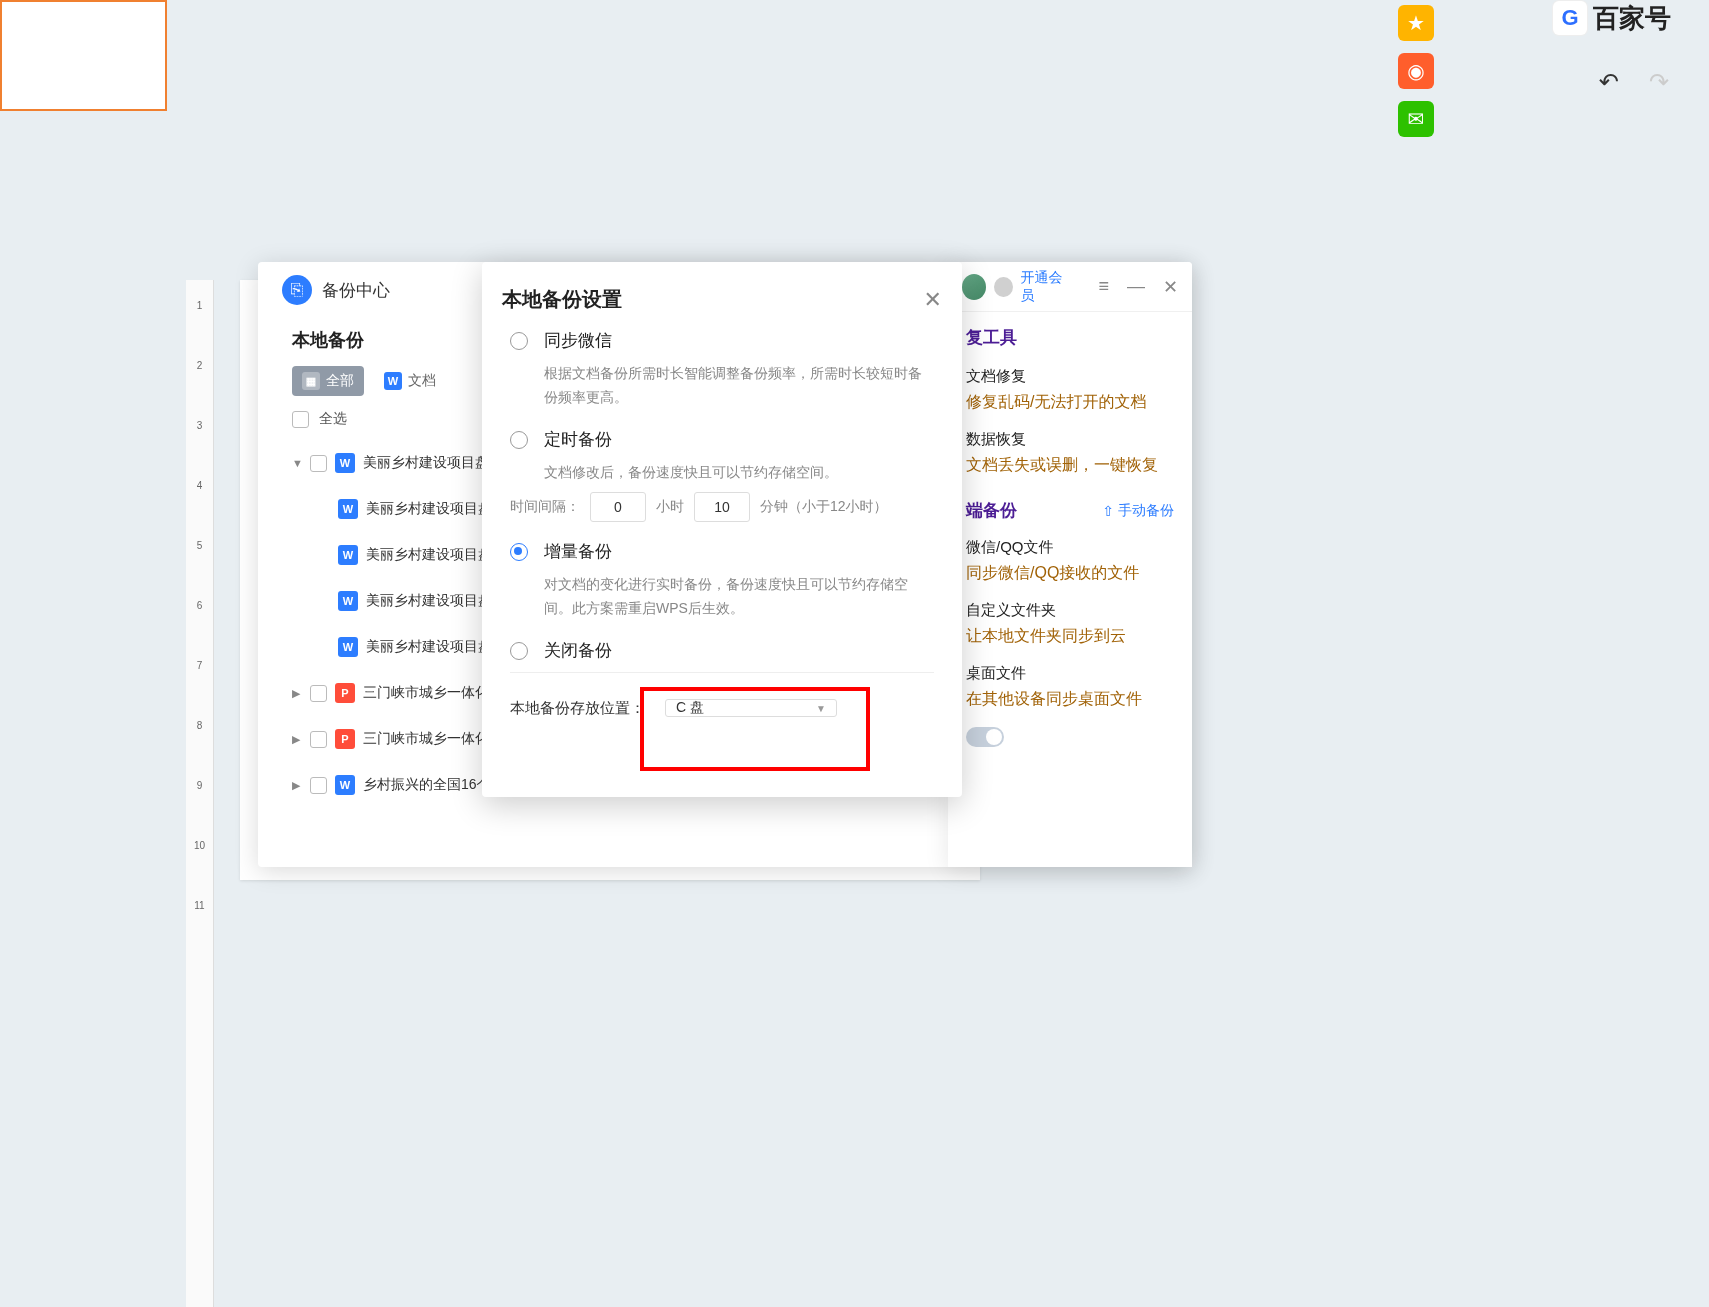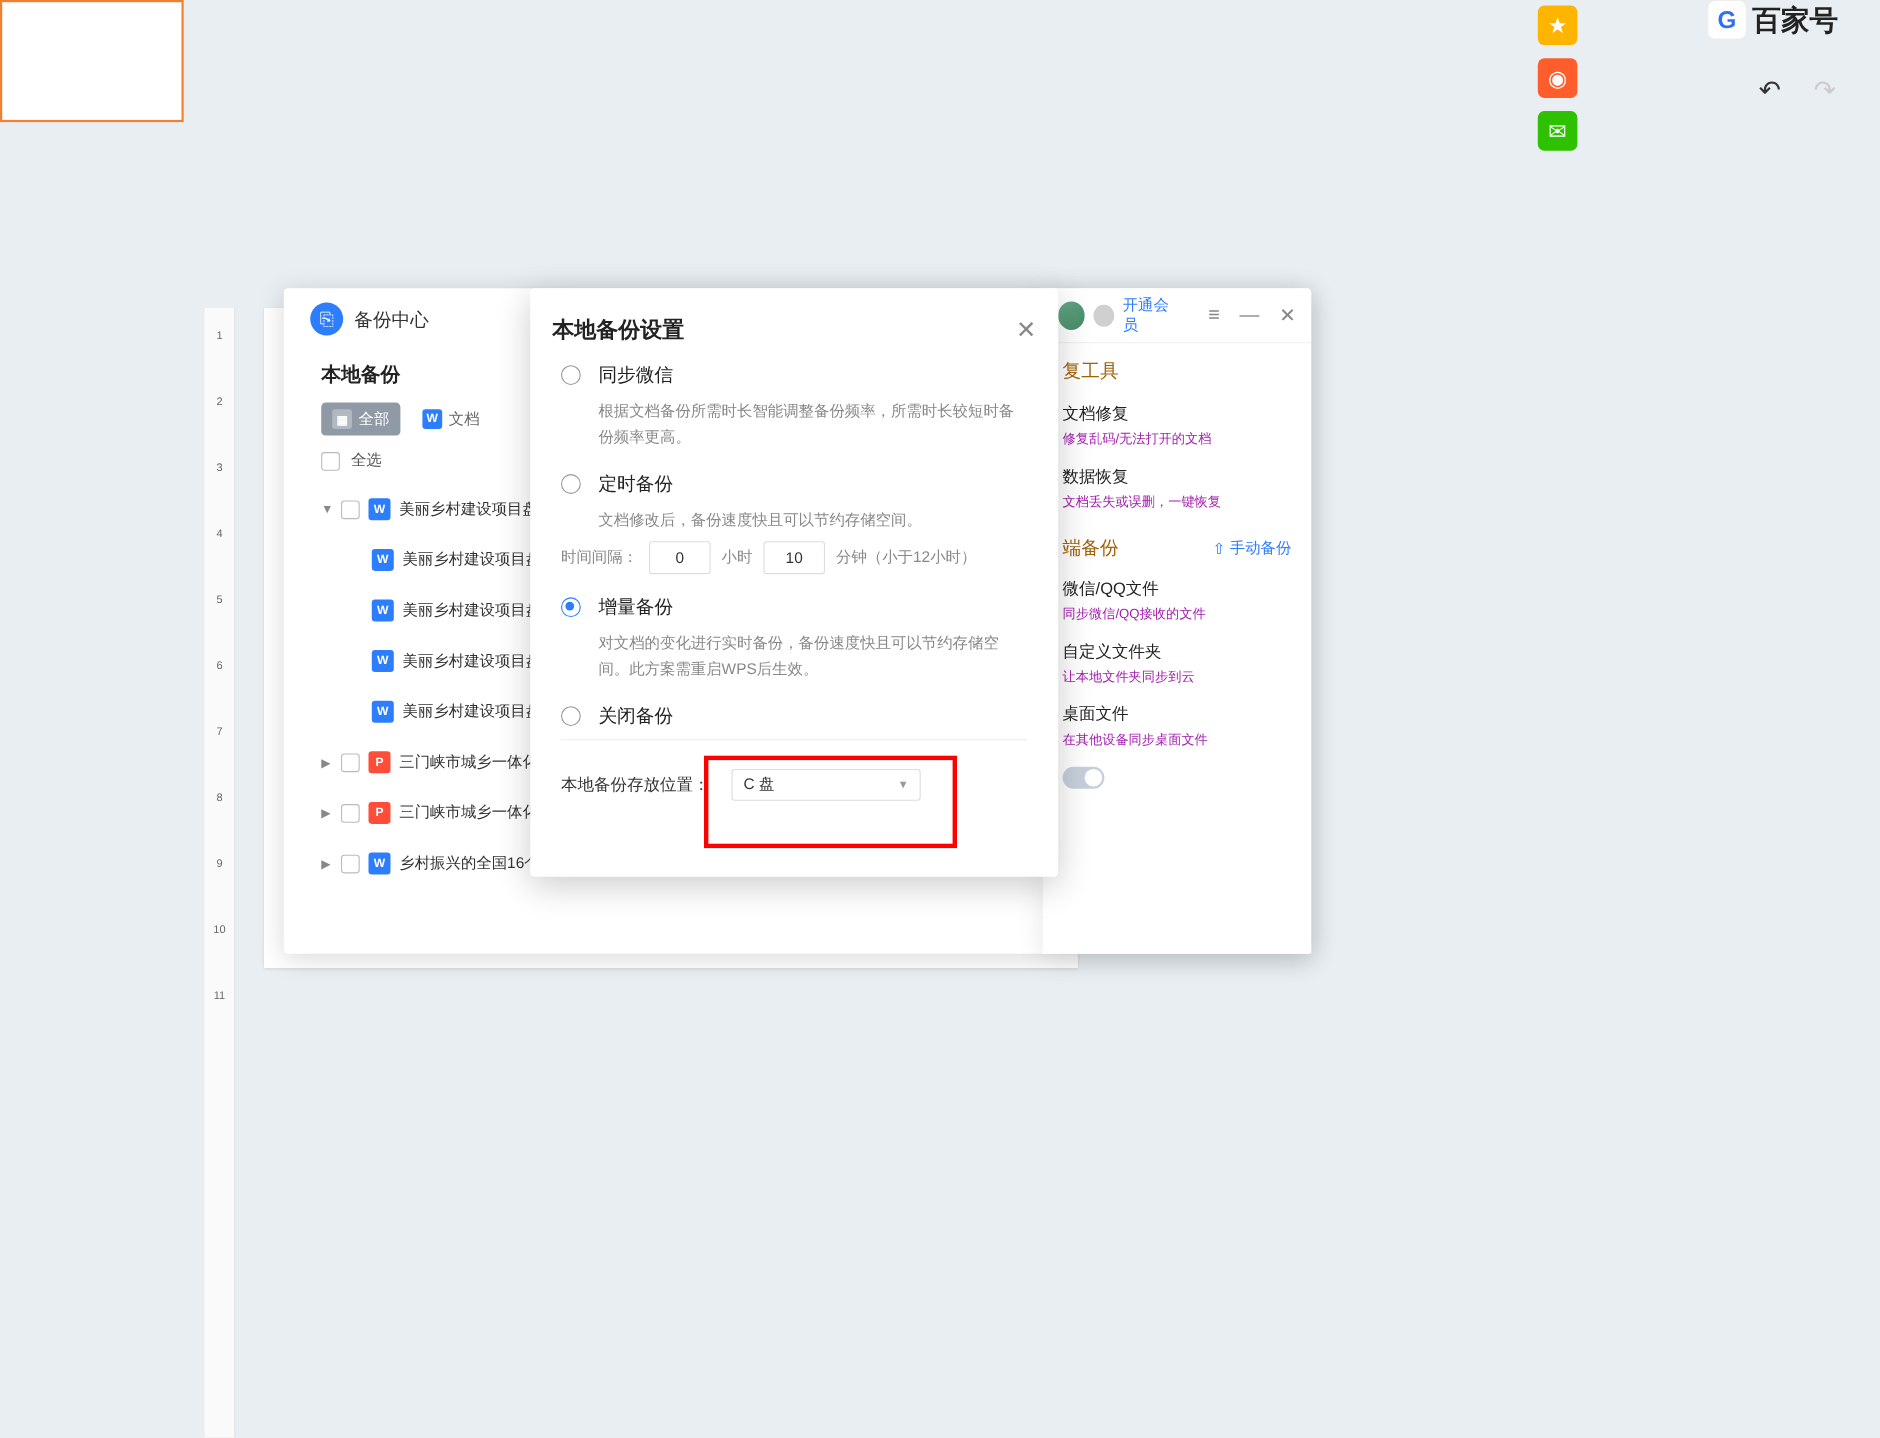--- a/index.html
+++ b/index.html
@@ -66,36 +66,36 @@
 .radio.checked::after { content: ""; position: absolute; top: 3px; left: 3px; width: 8px; height: 8px; background: #2d7dff; border-radius: 50%; }
 .radio.checked { border-color: #2d7dff; }
 .opt-label { font-size: 17px; color: #222; }
 .opt-desc { font-size: 14px; color: #888; line-height: 1.7; margin: 4px 0 18px 34px; }
 
 .time-row { display: flex; align-items: center; gap: 10px; font-size: 14px; color: #888; margin-bottom: 18px; }
 .time-input { width: 56px; height: 30px; border: 1px solid #ddd; border-radius: 3px; text-align: center; font-size: 14px; color: #333; }
 
 .location-section { border-top: 1px solid #eee; padding-top: 26px; margin-top: 6px; display: flex; align-items: center; gap: 20px; position: relative; }
 .loc-label { font-size: 15px; color: #333; }
-.loc-select { width: 172px; height: 29px; border: 1px solid #ddd; border-radius: 3px; display: flex; align-items: center; padding: 0 10px; font-size: 14px; color: #333; justify-content: space-between; }
+.loc-select { width: 172px; height: 18px; border: 1px solid #ddd; border-radius: 3px; display: flex; align-items: center; padding: 0 10px; font-size: 14px; color: #333; justify-content: space-between; }
 .loc-caret { font-size: 10px; color: #999; }
 .red-box { position: absolute; border: 4px solid #ff0000; left: 640px; top: 687px; width: 230px; height: 84px; pointer-events: none; }
 
 .right-panel { position: absolute; left: 948px; top: 262px; width: 244px; height: 605px; background: #fff; border-radius: 0 4px 0 0; box-shadow: 0 4px 24px rgba(0,0,0,0.1); }
 .rp-header { height: 50px; display: flex; align-items: center; padding: 0 14px; gap: 8px; border-bottom: 1px solid #f0f0f0; }
 .avatar { width: 26px; height: 26px; border-radius: 50%; background: linear-gradient(135deg,#6a8,#486); }
 .vip-ico { width: 20px; height: 20px; border-radius: 50%; background: #d0d0d0; }
 .vip-text { font-size: 14px; color: #2d7dff; }
 .rp-spacer { flex: 1; }
 .rp-ico { color: #888; font-size: 18px; margin-left: 10px; cursor: pointer; }
 
-.rp-section-title { font-size: 17px; font-weight: 400; color: #a16207; padding: 14px 18px 10px; }
+.rp-section-title { font-size: 17px; font-weight: 700; color: #4c1d95; padding: 14px 18px 10px; }
 .rp-item { padding: 8px 18px; }
 .rp-item-title { font-size: 15px; color: #222; margin-bottom: 4px; }
-.rp-item-desc { font-size: 12px; color: #a21caf; line-height: 1.5; }
+.rp-item-desc { font-size: 16px; color: #a16207; line-height: 1.5; }
 
 .rp-cloud-header { display: flex; align-items: center; justify-content: space-between; padding: 14px 18px 8px; }
 .rp-manual { font-size: 14px; color: #2d7dff; display: flex; align-items: center; gap: 4px; }
 
 .toggle { width: 38px; height: 20px; background: #c6d0dc; border-radius: 10px; position: relative; }
 .toggle::after { content: ""; position: absolute; width: 16px; height: 16px; background: #fff; border-radius: 50%; top: 2px; right: 2px; }
 .rp-sync-row { display: flex; align-items: flex-start; justify-content: space-between; padding: 8px 18px; }
 .rp-sync-row .rp-item { padding: 0; flex: 1; }
 </style>
 </head>

